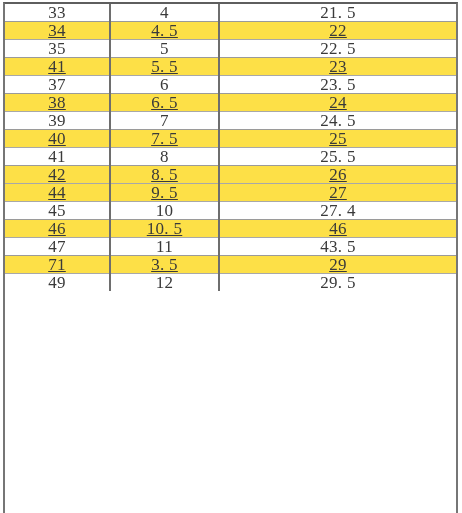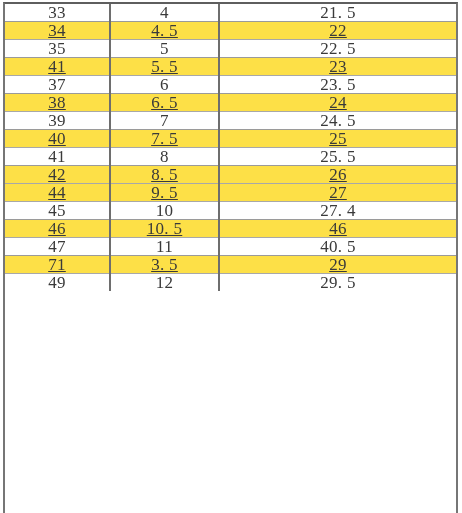--- a/index.html
+++ b/index.html
@@ -142,21 +142,21 @@
           <td class="divider">27. 4</td>
         </tr>
         <tr class="shaded">
           <td>46</td>
           <td class="divider">10. 5</td>
           <td class="divider">46</td>
         </tr>
         <tr>
           <td>47</td>
           <td class="divider">11</td>
-          <td class="divider">40. 5</td>
+          <td class="divider">43. 5</td>
         </tr>
         <tr class="shaded">
           <td>71</td>
           <td class="divider">3. 5</td>
           <td class="divider">29</td>
         </tr>
         <tr>
           <td>49</td>
           <td class="divider">12</td>
           <td class="divider">29. 5</td>

